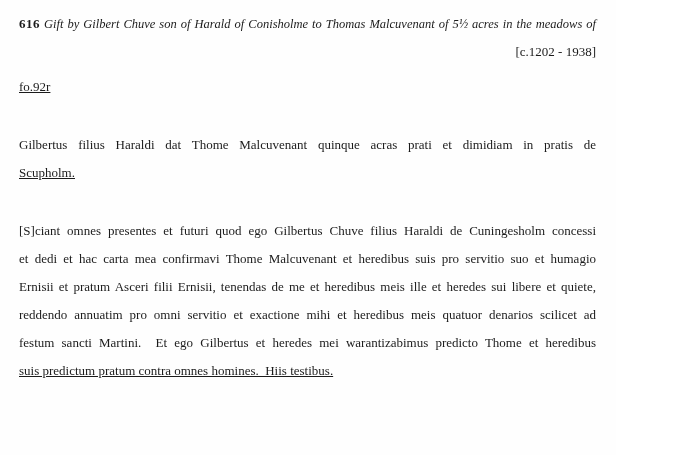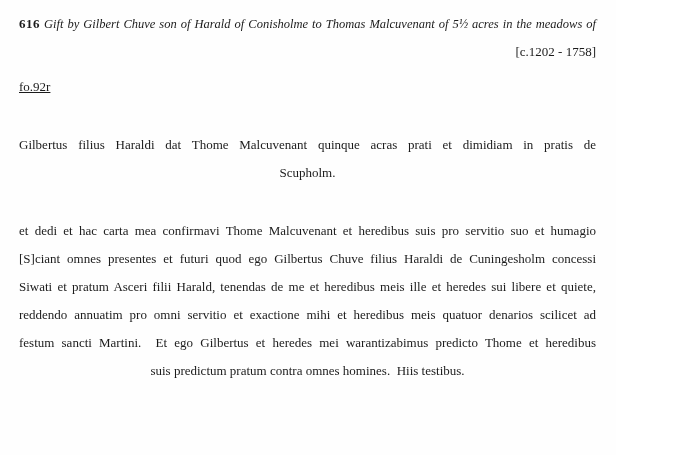--- a/index.html
+++ b/index.html
@@ -53,45 +53,46 @@
   .summary { margin-top: 30px; }
   .charter { margin-top: 30px; }
   .jline {
     line-height: 28px;
     text-align: justify;
     text-align-last: justify;
     text-justify: inter-word;
   }
   .lline {
     line-height: 28px;
-    text-align: center;
+    text-align: left;
+    text-decoration: underline;
   }
 </style>
 </head>
 <body>
 
 <div class="page">
 
   <div>
     <div class="hline">
       <span class="num">616</span>
       <span class="ital">Gift by Gilbert Chuve son of Harald of Conisholme to Thomas Malcuvenant of 5½ acres in the meadows of</span>
     </div>
-    <div class="dateline">[c.1202 - 1758]</div>
+    <div class="dateline">[c.1202 - 1938]</div>
   </div>
 
   <div class="folio">fo.92r</div>
 
   <div class="para summary">
     <div class="jline">Gilbertus filius Haraldi dat Thome Malcuvenant quinque acras prati et dimidiam in pratis de</div>
     <div class="lline">Scupholm.</div>
   </div>
 
   <div class="para charter">
+    <div class="jline">[S]ciant omnes presentes et futuri quod ego Gilbertus Chuve filius Haraldi de Cuningesholm concessi</div>
     <div class="jline">et dedi et hac carta mea confirmavi Thome Malcuvenant et heredibus suis pro servitio suo et humagio</div>
-    <div class="jline">[S]ciant omnes presentes et futuri quod ego Gilbertus Chuve filius Haraldi de Cuningesholm concessi</div>
-    <div class="jline">Siwati et pratum Asceri filii Harald, tenendas de me et heredibus meis ille et heredes sui libere et quiete,</div>
+    <div class="jline">Ernisii et pratum Asceri filii Ernisii, tenendas de me et heredibus meis ille et heredes sui libere et quiete,</div>
     <div class="jline">reddendo annuatim pro omni servitio et exactione mihi et heredibus meis quatuor denarios scilicet ad</div>
     <div class="jline">festum sancti Martini.&nbsp; Et ego Gilbertus et heredes mei warantizabimus predicto Thome et heredibus</div>
     <div class="lline">suis predictum pratum contra omnes homines.&nbsp; Hiis testibus.</div>
   </div>
 
 </div>
 
 </body></html>

